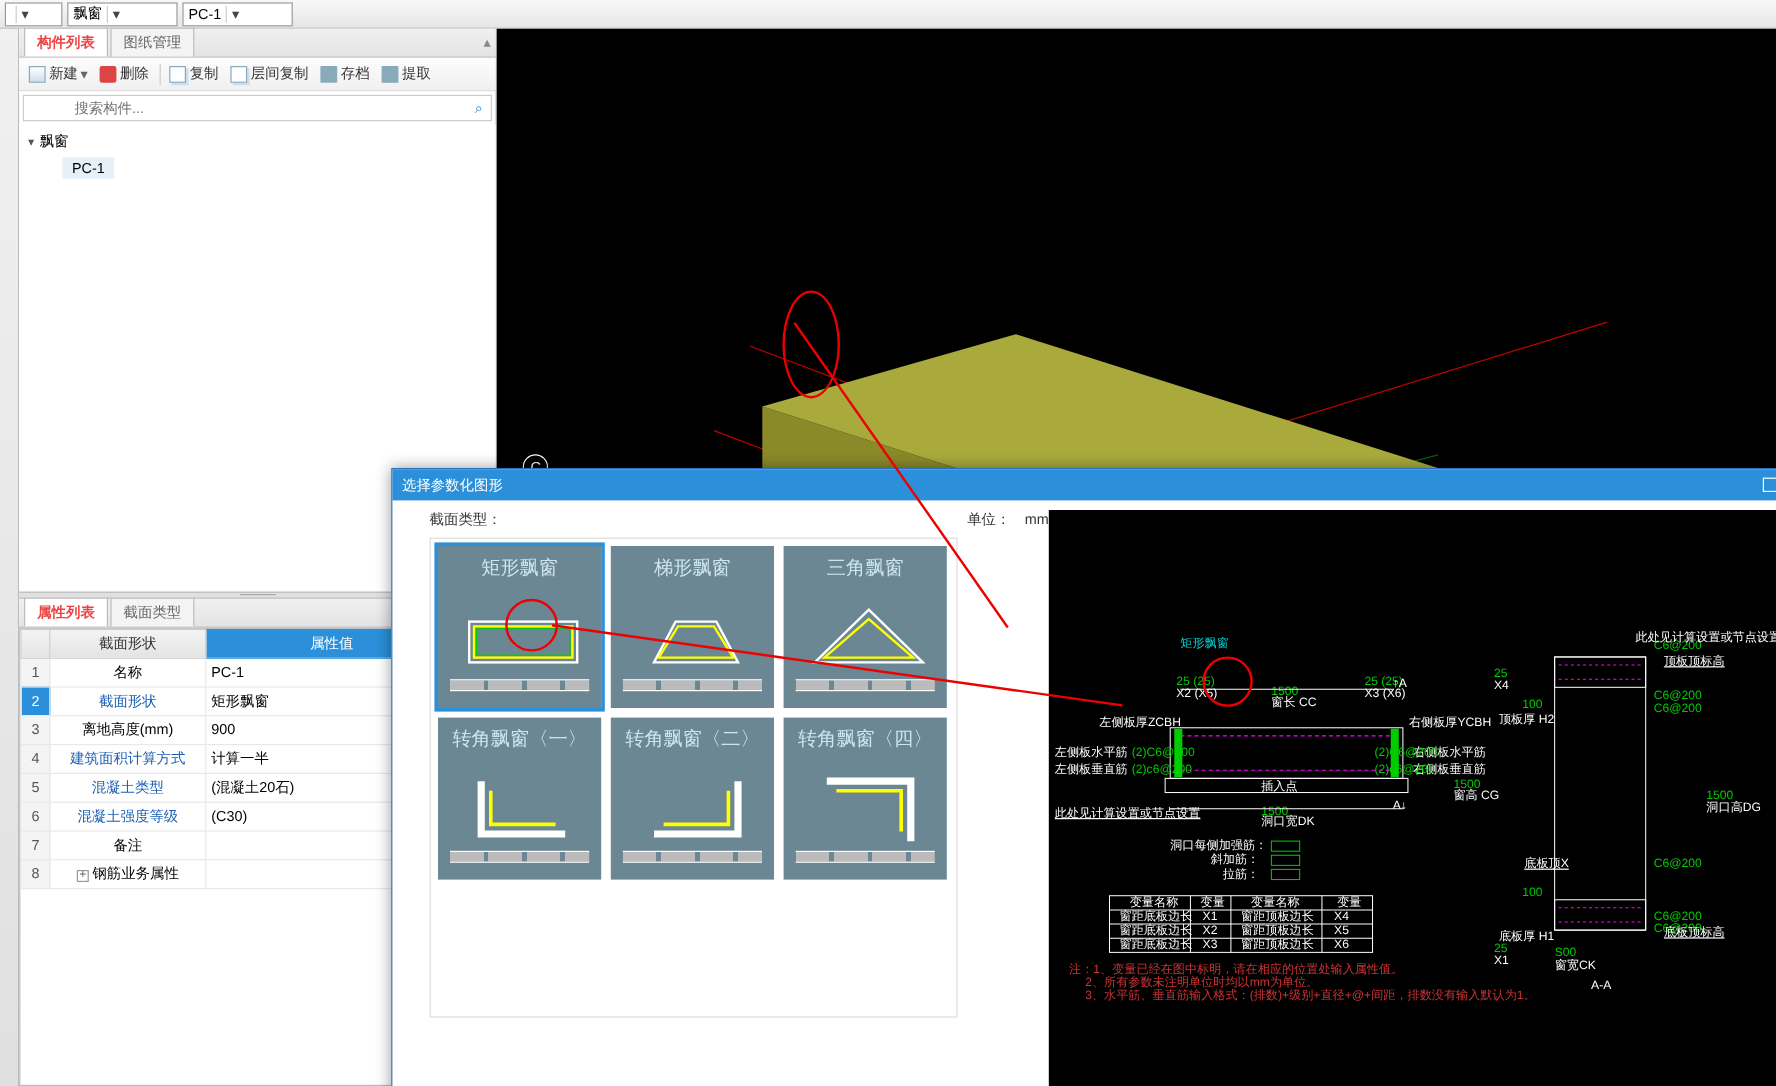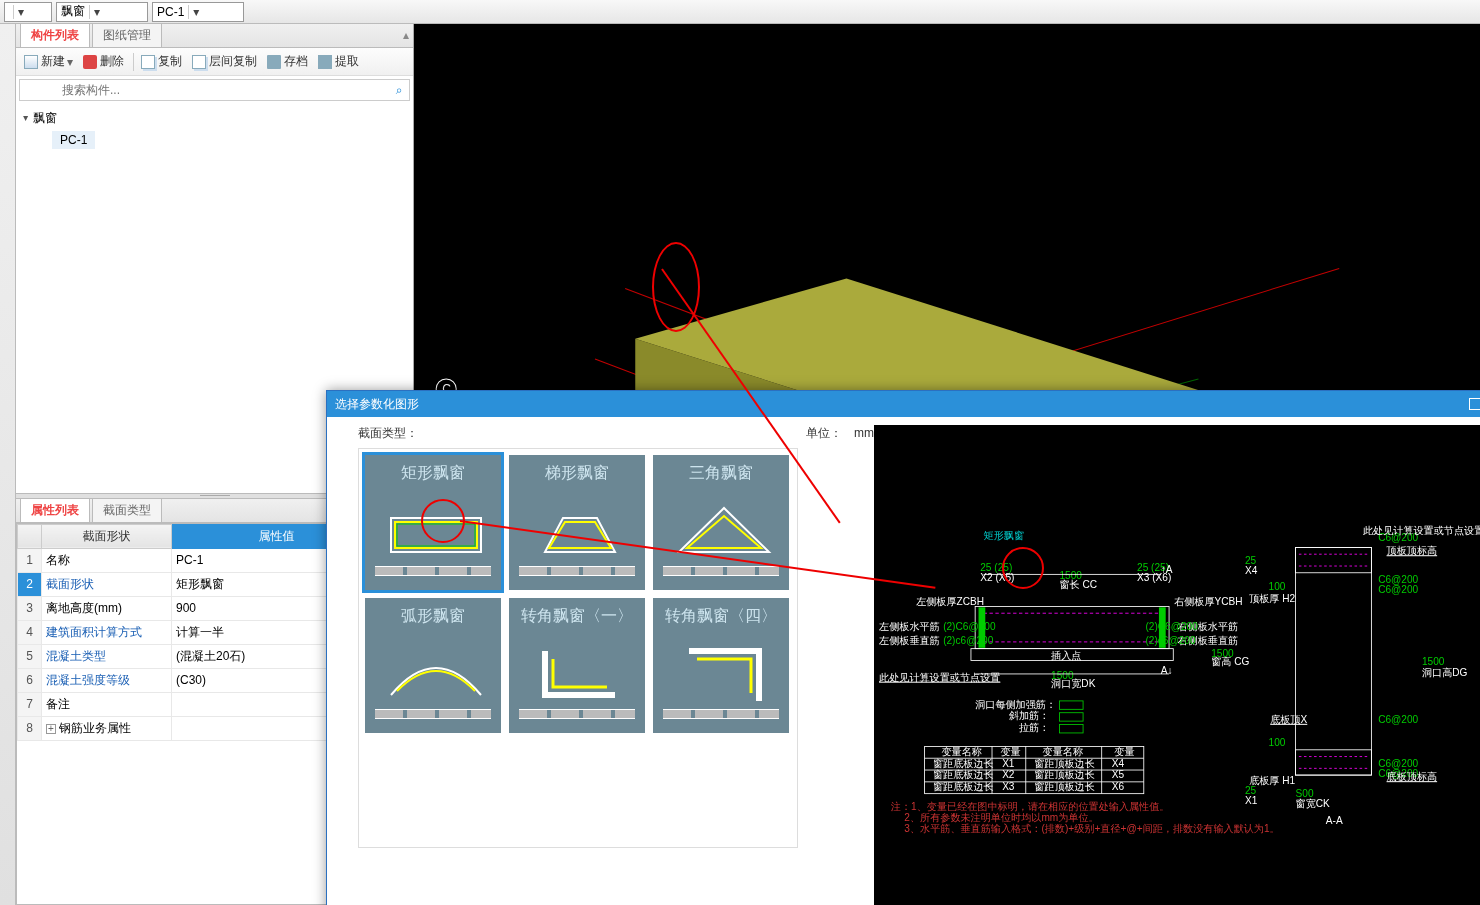--- a/index.html
+++ b/index.html
@@ -45,21 +45,21 @@
 .splitter { height: 6px; background: #e0e0e0; border-top: 1px solid #bbb; border-bottom: 1px solid #bbb; position: relative; }
 .splitter::after { content: ""; position: absolute; left: 50%; top: 1px; width: 30px; height: 3px; border-top: 1px solid #aaa; border-bottom: 1px solid #aaa; transform: translateX(-50%); }
 
 
 .propgrid { border: 1px solid #bbb; flex: 1; display: flex; flex-direction: column; overflow: hidden; }
 .propgrid table { width: 100%; border-collapse: collapse; }
 .propgrid th { background: linear-gradient(#f4f4f4,#e4e4e4); border: 1px solid #ccc; padding: 3px; font-weight: normal; color: #333; }
 .propgrid th.valcol { background: #2b90d9; color: #fff; border-color: #2b90d9; }
 .propgrid td { border: 1px solid #e8e8e8; padding: 3px 4px; }
 .propgrid td.idx { background: #f4f4f4; width: 24px; text-align: center; color: #555; }
-.propgrid td.key { color: #1a5fb4; width: 130px; }
+.propgrid td.key { color: #1a5fb4; width: 130px; text-align: center; }
 .propgrid td.key.black { color: #000; }
 .propgrid tr.sel td.idx { background: #2b90d9; color: #fff; }
 .propgrid .expander { color: #666; margin-right: 3px; border: 1px solid #999; width: 10px; height: 10px; display: inline-flex; align-items: center; justify-content: center; font-size: 10px; line-height: 1; }
 
 
 .dialog { position: absolute; left: 326px; top: 390px; right: -10px; bottom: -10px; background: #fff; border: 1px solid #2b70c0; box-shadow: 0 0 12px rgba(0,0,0,0.4); display: flex; flex-direction: column; }
 .dialog .titlebar { height: 26px; background: #2b90d9; color: #fff; display: flex; align-items: center; padding: 0 8px; position: relative; }
 .dialog .titlebar .sq { position: absolute; right: 8px; width: 12px; height: 12px; border: 1px solid #fff; }
 .dialog .body { flex: 1; display: flex; padding: 8px; gap: 8px; }
 .dialog .leftpane { flex: 0 0 440px; margin-left: 23px; }
@@ -282,31 +282,31 @@
               </svg><div class="base"></div></div>
           </div>
           <div class="thumb">
             <div class="cap">三角飘窗</div>
             <div class="img"><svg width="100%" height="100%">
                 <polygon points="20,64 65,20 110,64" fill="none" stroke="#fff" stroke-width="2"></polygon>
                 <polygon points="28,60 65,28 102,60" fill="none" stroke="#ff0" stroke-width="2"></polygon>
               </svg><div class="base"></div></div>
           </div>
           <div class="thumb">
-            <div class="cap">弧形飘窗</div>
-            <div class="img"><svg width="100%" height="100%">
-                <path d="M20 64 Q65 10 110 64" fill="none" stroke="#fff" stroke-width="2"></path>
-                <path d="M26 60 Q65 20 104 60" fill="none" stroke="#ff0" stroke-width="2"></path>
-              </svg><div class="base"></div></div>
-          </div>
-          <div class="thumb">
             <div class="cap">转角飘窗〈一〉</div>
             <div class="img"><svg width="100%" height="100%">
                 <path d="M30 20 L30 64 L100 64" fill="none" stroke="#fff" stroke-width="6"></path>
                 <path d="M38 28 L38 56 L92 56" fill="none" stroke="#ff0" stroke-width="3"></path>
+              </svg><div class="base"></div></div>
+          </div>
+          <div class="thumb">
+            <div class="cap">转角飘窗〈二〉</div>
+            <div class="img"><svg width="100%" height="100%">
+                <path d="M100 20 L100 64 L30 64" fill="none" stroke="#fff" stroke-width="6"></path>
+                <path d="M92 28 L92 56 L38 56" fill="none" stroke="#ff0" stroke-width="3"></path>
               </svg><div class="base"></div></div>
           </div>
           <div class="thumb">
             <div class="cap">转角飘窗〈四〉</div>
             <div class="img"><svg width="100%" height="100%">
                 <path d="M100 70 L100 20 L30 20" fill="none" stroke="#fff" stroke-width="6"></path>
                 <path d="M92 62 L92 28 L38 28" fill="none" stroke="#ff0" stroke-width="3"></path>
               </svg><div class="base"></div></div>
           </div>
         </div>

